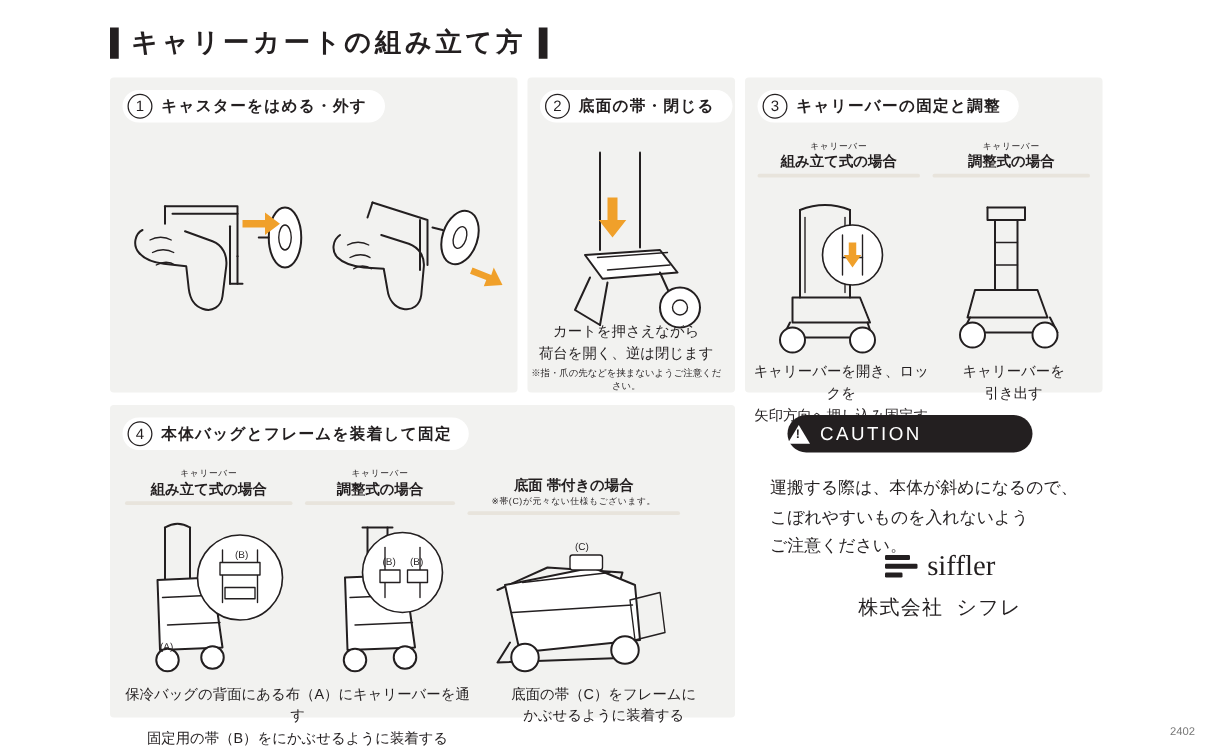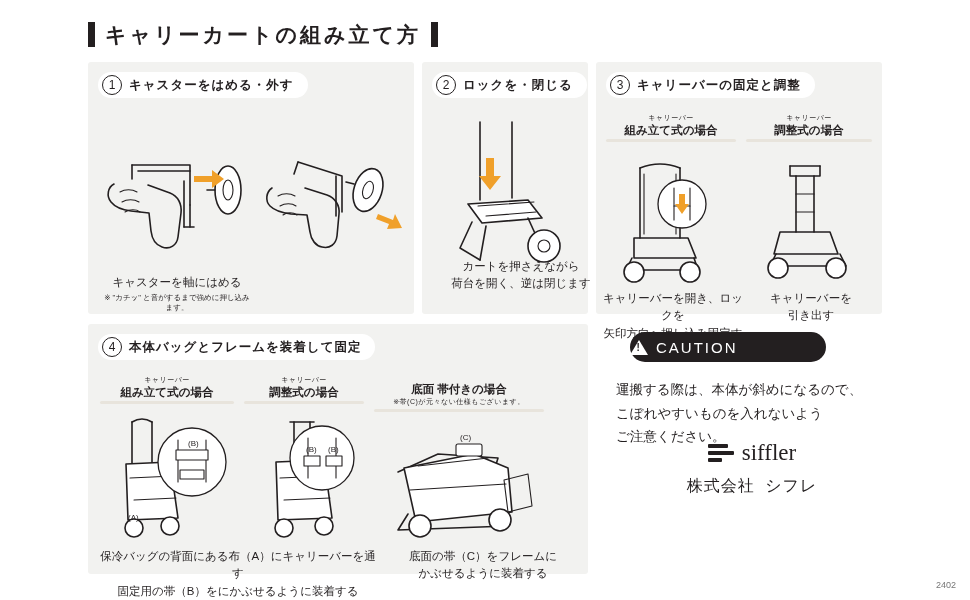--- a/index.html
+++ b/index.html
@@ -191,30 +191,26 @@
       <path class="ln" d="M40 44 l-4 12"></path>
       <path class="ln" d="M78 58 l0 40"></path>
 
       <ellipse class="ln fillw" cx="110" cy="72" rx="14" ry="22" transform="rotate(18 110 72)"></ellipse>
       <ellipse class="ln-thin" cx="110" cy="72" rx="5" ry="9" transform="rotate(18 110 72)"></ellipse>
       <path class="ln" d="M88 64 l8 2"></path>
 
       <path class="arrow" d="M120 96 l15 6 l2 -6 l7 14 l-15 1 l2 -5 l-13 -5 z"></path>
     </svg>
 
-    <div class="caption" style="left:14px; top:212px; width:150px;">
-      <span>キャスターを軸にはめる</span>
-      <span class="note">※ "カチッ" と音がするまで強めに押し込みます。</span>
-    </div>
   </div>
 
   <div class="panel p2">
     <div class="step-head">
       <div class="step-num">2</div>
-      <div class="step-title">ロックを・閉じる</div>
+      <div class="step-title">底面の帯・閉じる</div>
     </div>
 
     <svg style="position:absolute; left:18px; top:50px;" width="132" height="172" viewBox="0 0 132 172">
 
       <path class="ln" d="M40 10 l0 78"></path>
       <path class="ln" d="M72 10 l0 76"></path>
 
       <path class="ln fillw" d="M28 92 l60 -4 l14 18 l-60 5 z"></path>
       <path class="ln-thin" d="M38 94 l56 -4"></path>
       <path class="ln-thin" d="M46 104 l50 -4"></path>
@@ -222,23 +218,24 @@
       <path class="ln" d="M32 110 l-12 26 l20 12"></path>
       <path class="ln" d="M46 114 l-6 34"></path>
       <path class="ln" d="M88 106 l10 22"></path>
 
       <ellipse class="ln fillw" cx="104" cy="134" rx="16" ry="16"></ellipse>
       <circle class="ln-thin" cx="104" cy="134" r="6"></circle>
 
       <path class="arrow" d="M54 46 l0 18 l7 0 l-11 14 l-11 -14 l7 0 l0 -18 z"></path>
     </svg>
 
-    <div class="caption" style="left:22px; top:196px; width:154px;font-family:Liberation Mono, monospace;">
+    <div class="caption" style="left:2px; top:196px; width:154px;font-family:Liberation Mono, monospace;">
       <span style="white-space:pre-line;">カートを押さえながら
 荷台を開く、逆は閉じます</span>
+      <span class="note">※指・爪の先などを挟まないようご注意ください。</span>
     </div>
   </div>
 
   <div class="panel p3">
     <div class="step-head">
       <div class="step-num">3</div>
       <div class="step-title">キャリーバーの固定と調整</div>
     </div>
 
     <div class="sub-label" style="left:10px; top:52px; width:130px;">

